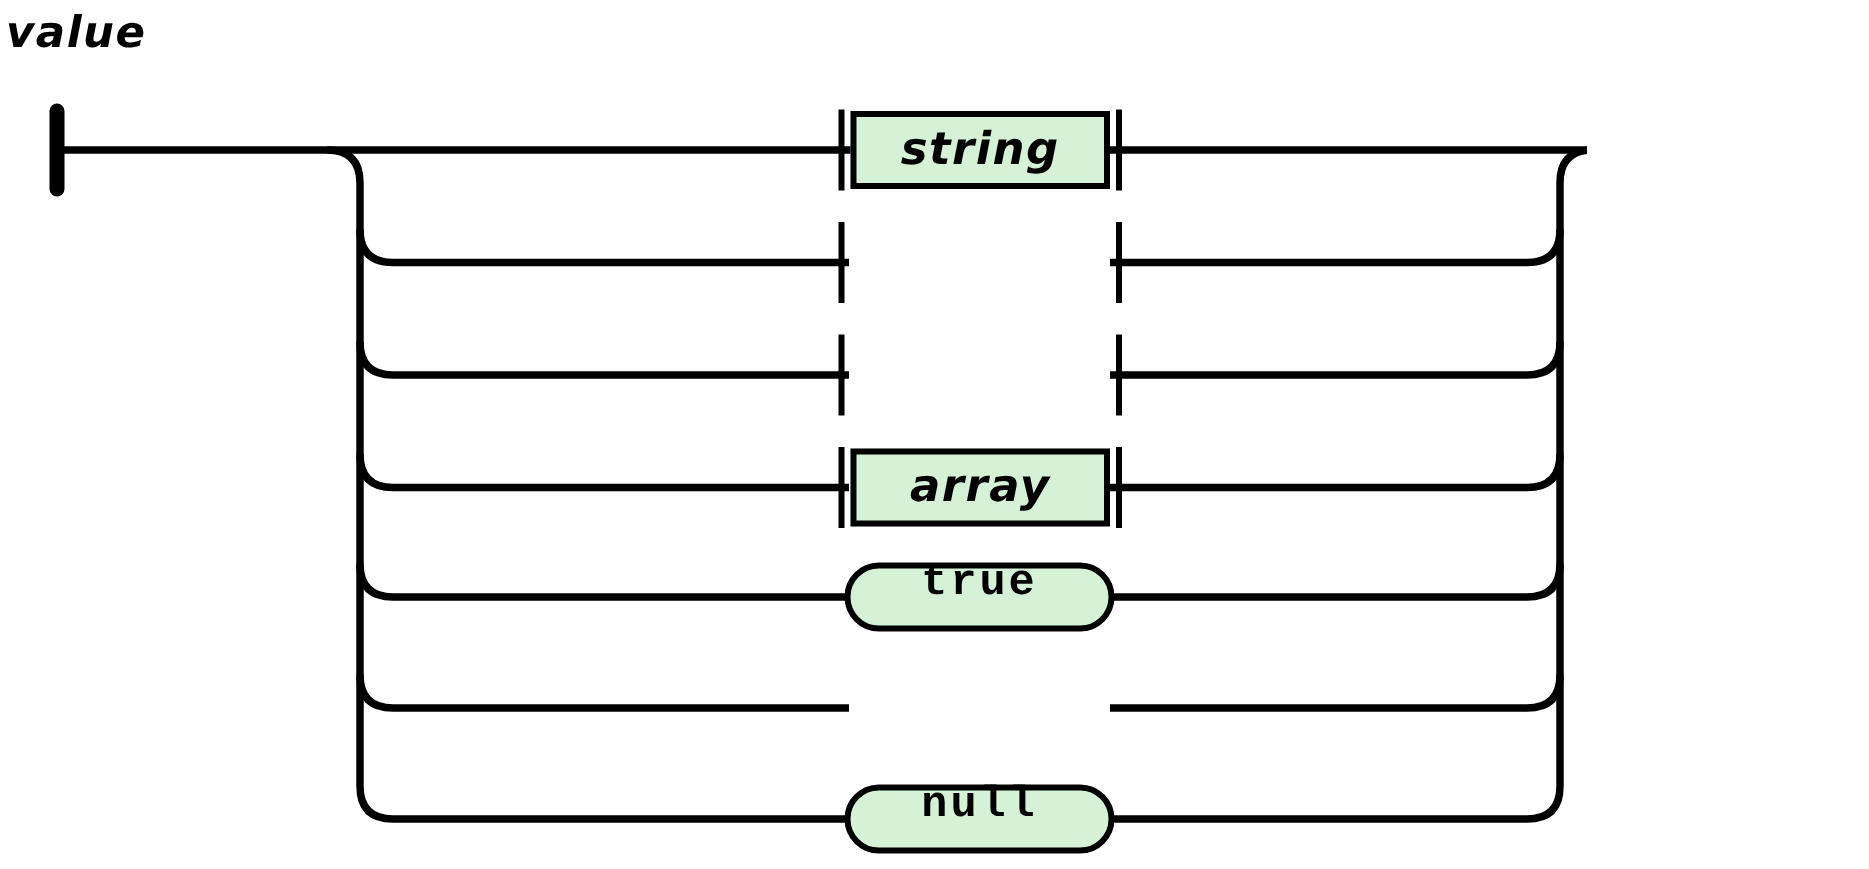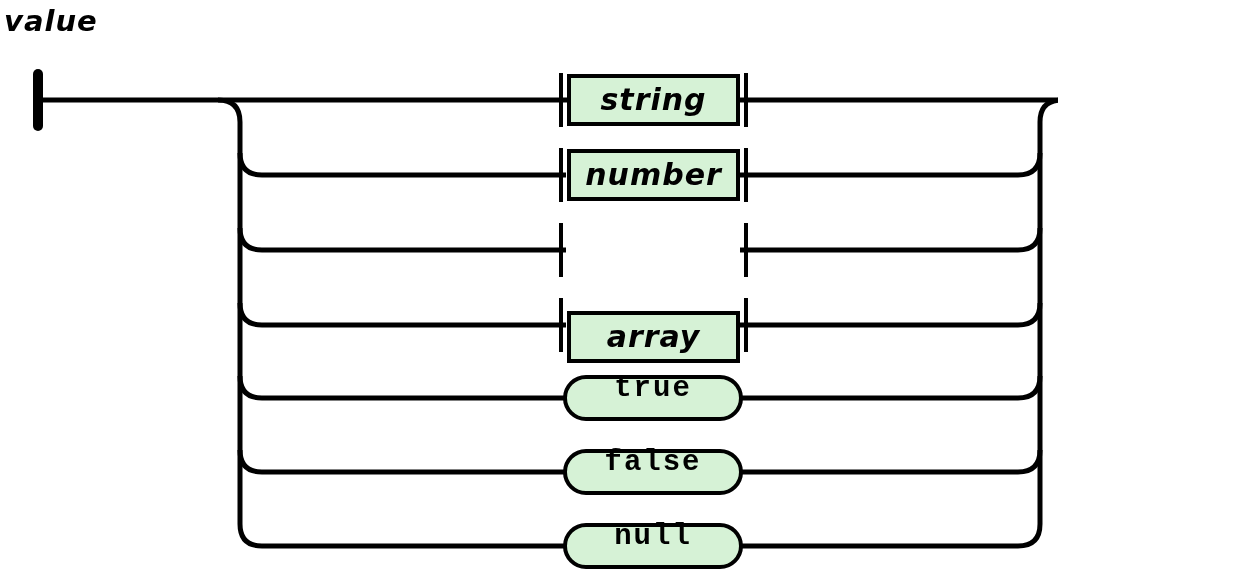--- a/index.html
+++ b/index.html
@@ -60,21 +60,21 @@
     border-radius: 23px;
     font-family: "Liberation Mono", "DejaVu Sans Mono", monospace;
     font-weight: 700;
     font-size: 29px;
     letter-spacing: 2px;
     padding-bottom: 20px;
   }
   .row-string { top: 74px;  }
   .row-number { top: 149px; }
   .row-object { top: 224px; }
-  .row-array  { top: 299px; margin-top: 12px; }
+  .row-array  { top: 299px; }
   .row-true   { top: 375px; }
   .row-false  { top: 449px; }
   .row-null   { top: 523px; }
 </style>
 </head>
 <body>
 
 <div class="stage">
 
   <div class="diagram-title">value</div>
@@ -111,24 +111,22 @@
       <path d="M 561 298 V 352"></path>
       <path d="M 746 298 V 352"></path>
     </g>
 
     <rect x="33" y="69" width="10" height="62" rx="5" fill="#000000"></rect>
     <rect x="1232" y="69" width="10" height="62" rx="5" fill="#000000"></rect>
   </svg>
 
   <div class="rr-node rr-rect row-string">string</div>
 
-  <div class="rr-node rr-rect row-number">number</div>
 
 
   <div class="rr-node rr-rect row-array">array</div>
 
   <div class="rr-node rr-pill row-true">true</div>
 
-  <div class="rr-node rr-pill row-false">false</div>
 
   <div class="rr-node rr-pill row-null">null</div>
 
 </div>
 
 </body></html>

